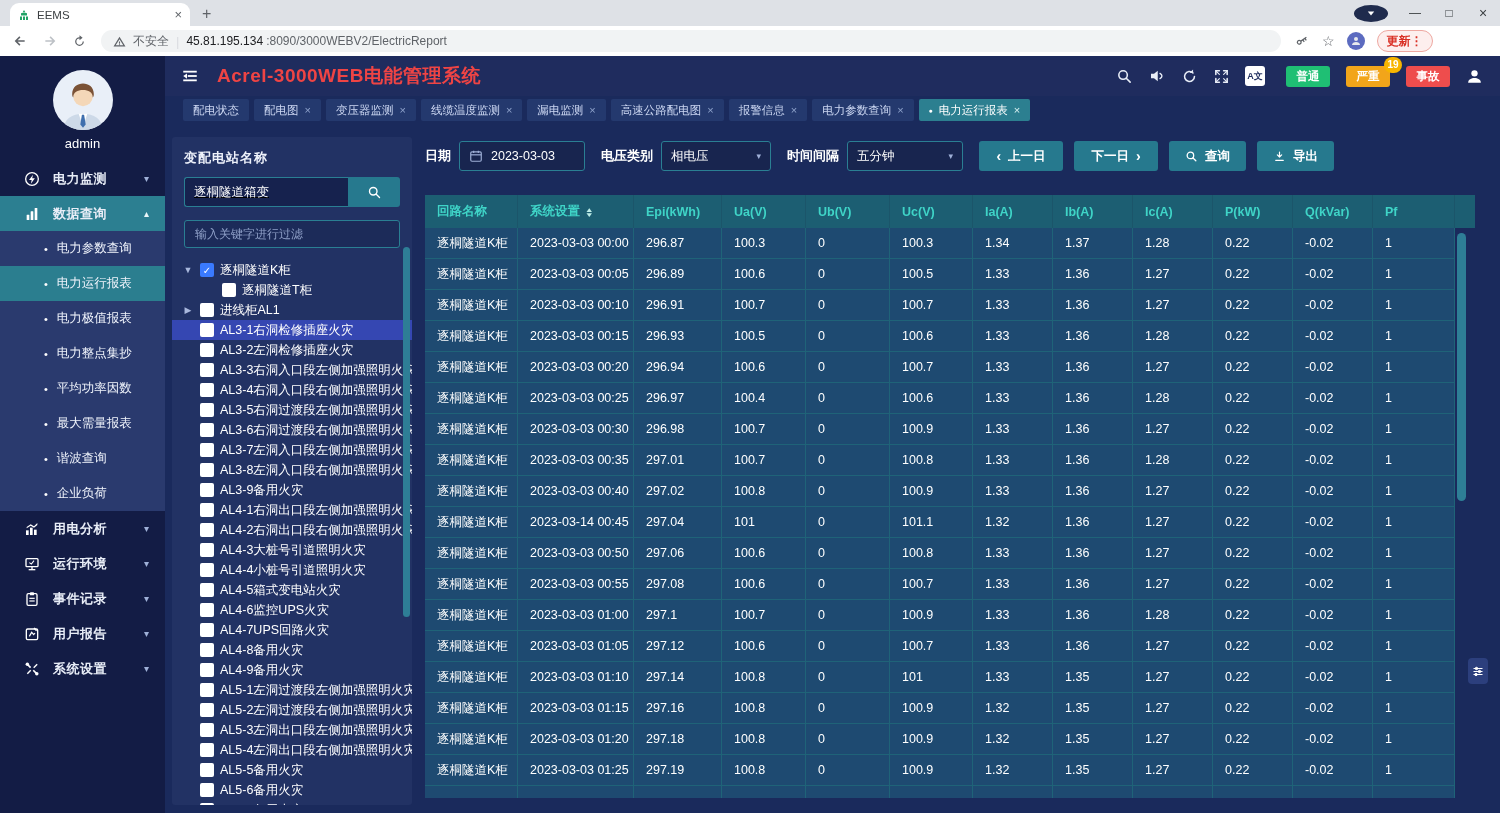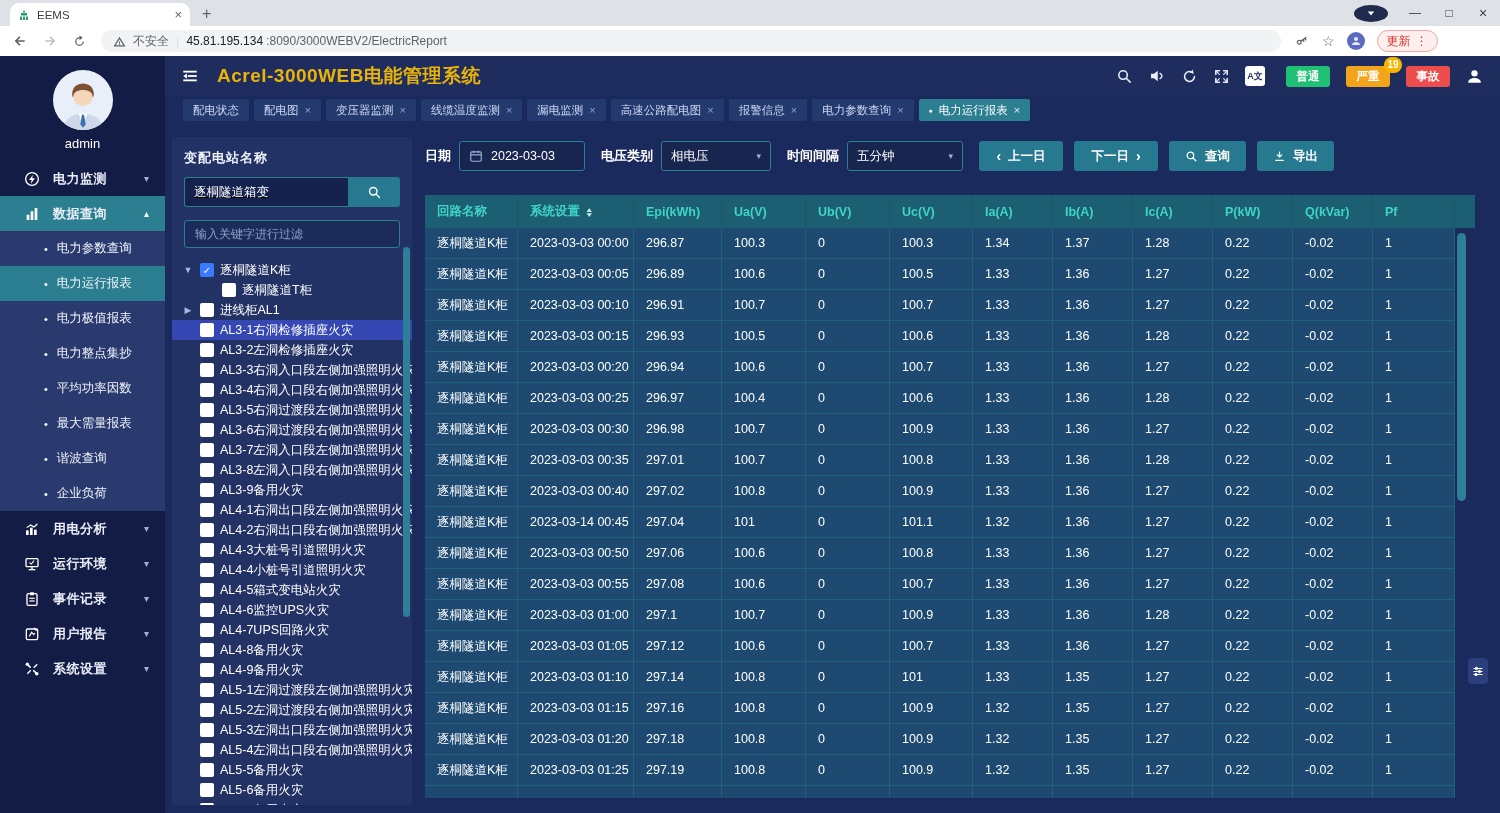--- a/index.html
+++ b/index.html
@@ -24,29 +24,29 @@
   .urlpill { flex:1; max-width:1180px; height:22px; background:#f1f3f4; border-radius:11px; display:flex;
              align-items:center; padding:0 12px; gap:7px; font-size:12px; }
   .sec-label { color:#5f6368; }
   .url-sep { color:#dadce0; font-size:13px; }
   .url-host { color:#202124; }
   .url-path { color:#5f6368; }
   .addr-right { display:flex; align-items:center; gap:12px; }
   .star { font-size:14px; color:#5f6368; }
   .chrome-avatar { width:18px; height:18px; border-radius:50%; background:#5c6bc0; display:flex; align-items:center; justify-content:center; }
   .update-pill { border:1px solid #eea8a1; color:#d93025; background:#fdefee; border-radius:12px; height:22px;
-                 display:flex; align-items:center; gap:5px; padding:0 9px; font-size:12px; font-weight:normal; }
+                 display:flex; align-items:center; padding:0 9px; font-size:12px; font-weight:bold; }
 
   
   .app { display:flex; height:757px; }
   .sidebar { width:165px; flex-shrink:0; background:#131c45; position:relative; }
   .maincol { flex:1; display:flex; flex-direction:column; }
   .appheader { height:40px; background:#1f2c5e; display:flex; align-items:center; padding:0 16px; gap:14px; }
   .hamb { color:#fff; display:flex; }
-  .apptitle { color:#eab308; font-size:19px; font-weight:bold; letter-spacing:.5px; margin-left:4px; }
+  .apptitle { color:#ef4444; font-size:19px; font-weight:bold; letter-spacing:.5px; margin-left:4px; }
   .hdr-right { margin-left:auto; display:flex; align-items:center; gap:15px; }
   .hic { color:#e8edf7; display:flex; align-items:center; }
   .translate-ic { width:20px; height:20px; background:#fff; border-radius:3px; color:#1f2c5e; font-size:9px;
                   font-weight:bold; display:flex; align-items:center; justify-content:center; }
   #badges { display:flex; gap:16px; margin-left:6px; }
   .badge { position:relative; min-width:44px; height:21px; border-radius:3px; color:#fff; font-size:11.5px;
            font-weight:bold; display:flex; align-items:center; justify-content:center; padding:0 8px; }
   .bcount { position:absolute; top:-9px; right:-12px; background:#f7b500; color:#fff; border-radius:9px;
             min-width:18px; height:16px; font-size:10px; display:flex; align-items:center; justify-content:center;
             padding:0 3px; font-weight:bold; }

